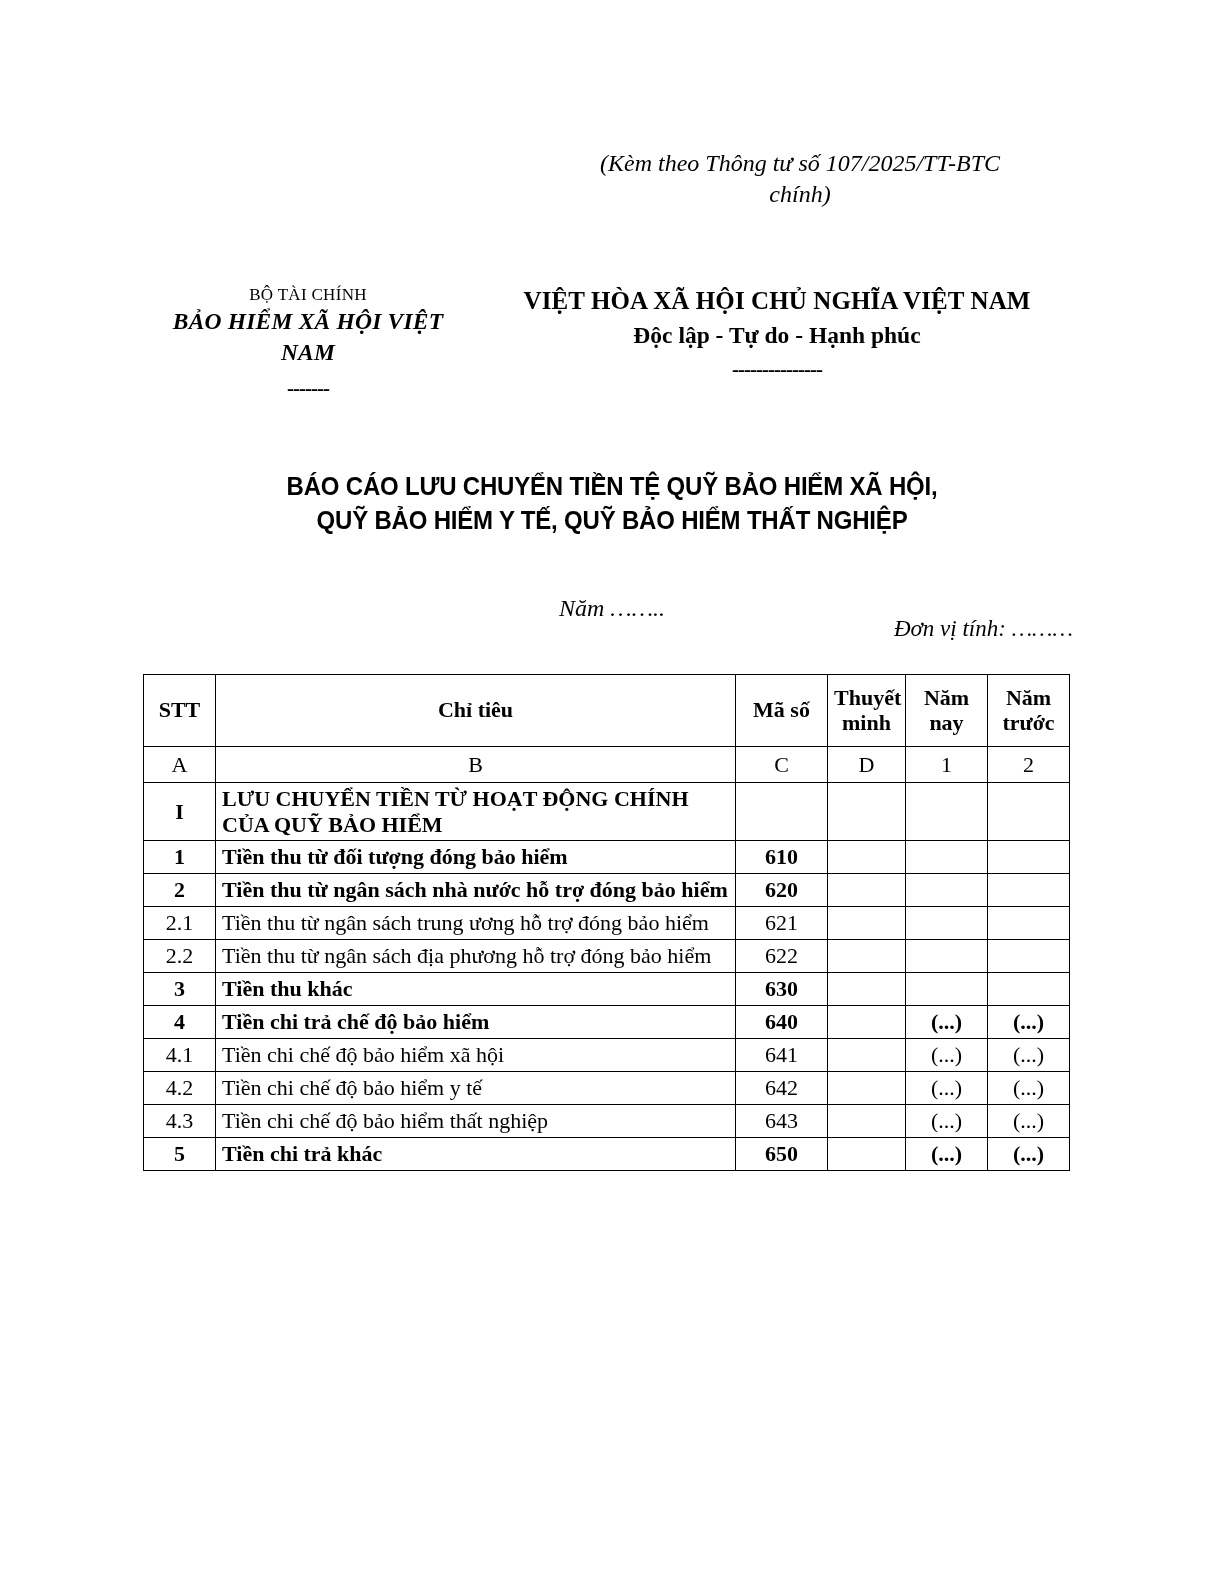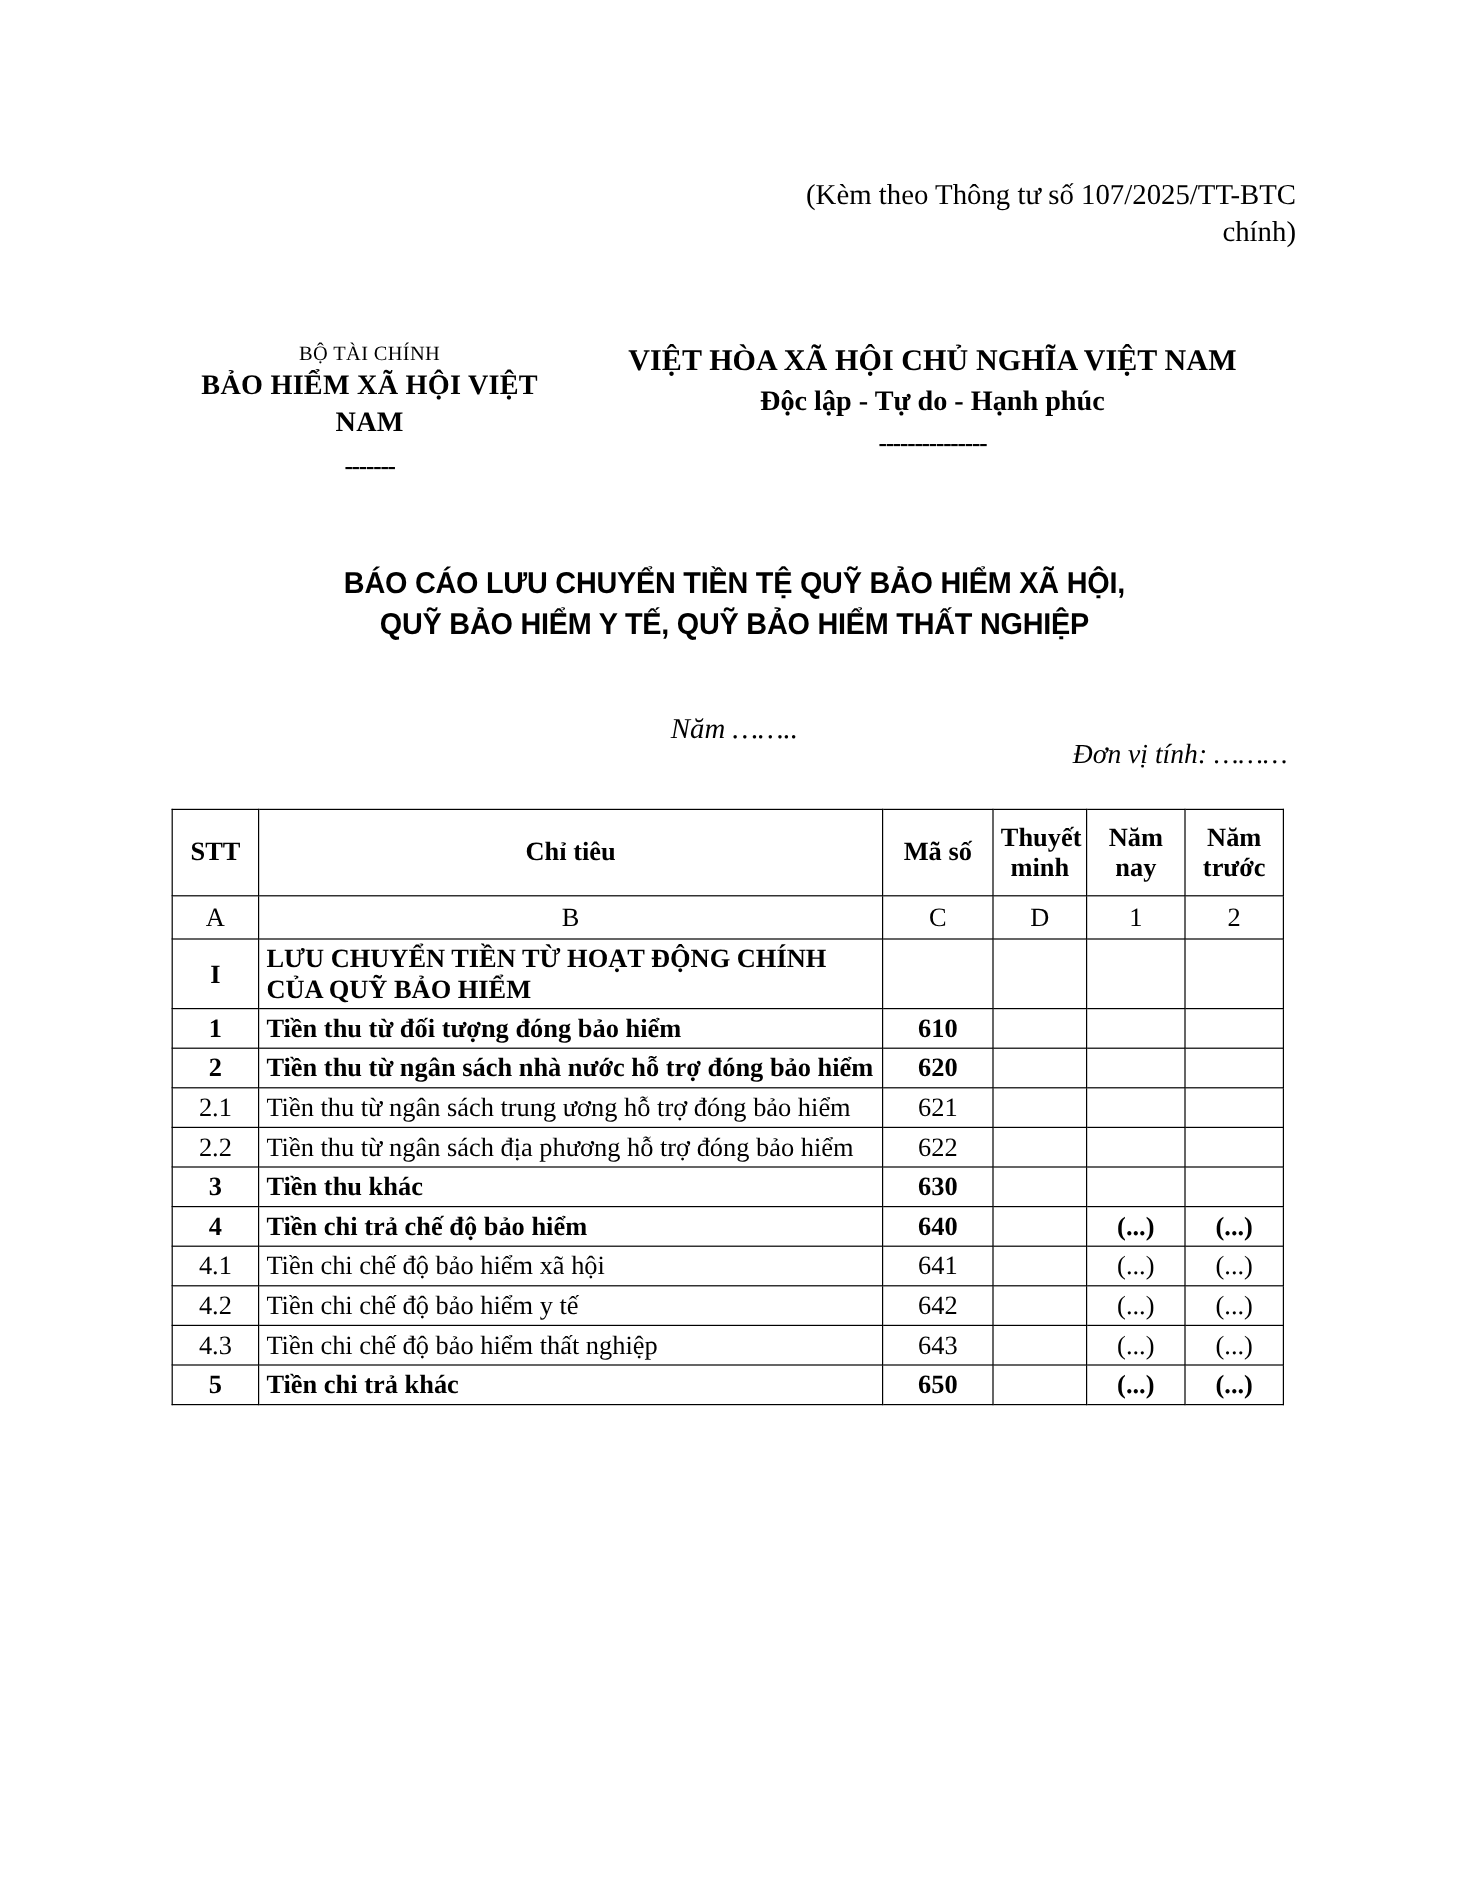--- a/index.html
+++ b/index.html
@@ -32,21 +32,21 @@
     text-align: center;
     line-height: 1.30;
   }
   .form-code {
     font-size: 24.5px;
     font-weight: bold;
     letter-spacing: -0.1px;
   }
   .form-ref {
     font-size: 24px;
-    text-align: right;
+    font-style: italic;
   }
 
   
   .masthead {
     position: absolute;
     left: 143px;
     top: 284px;
     width: 938px;
     display: flex;
     align-items: flex-start;
@@ -63,20 +63,21 @@
   }
   .ministry {
     font-size: 17px;
     font-weight: normal;
     letter-spacing: 0.3px;
   }
   .agency {
     font-size: 23.5px;
     font-weight: bold;
     letter-spacing: 0.2px;
+    font-style: italic;
   }
   .republic {
     font-size: 25px;
     font-weight: bold;
     letter-spacing: 0.1px;
   }
   .motto {
     font-size: 23.5px;
     font-weight: bold;
     margin-top: 3px;

